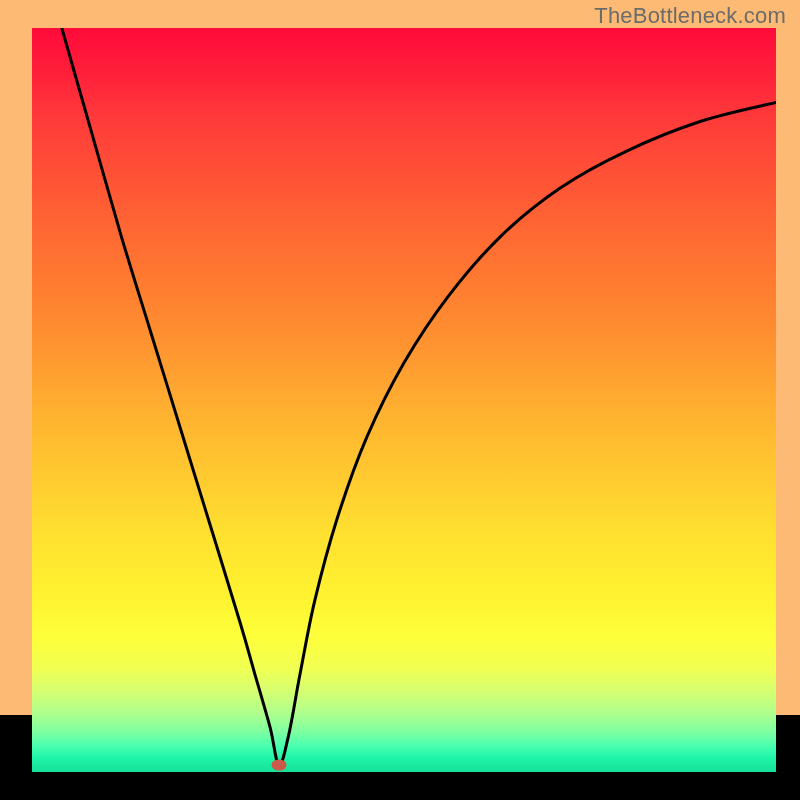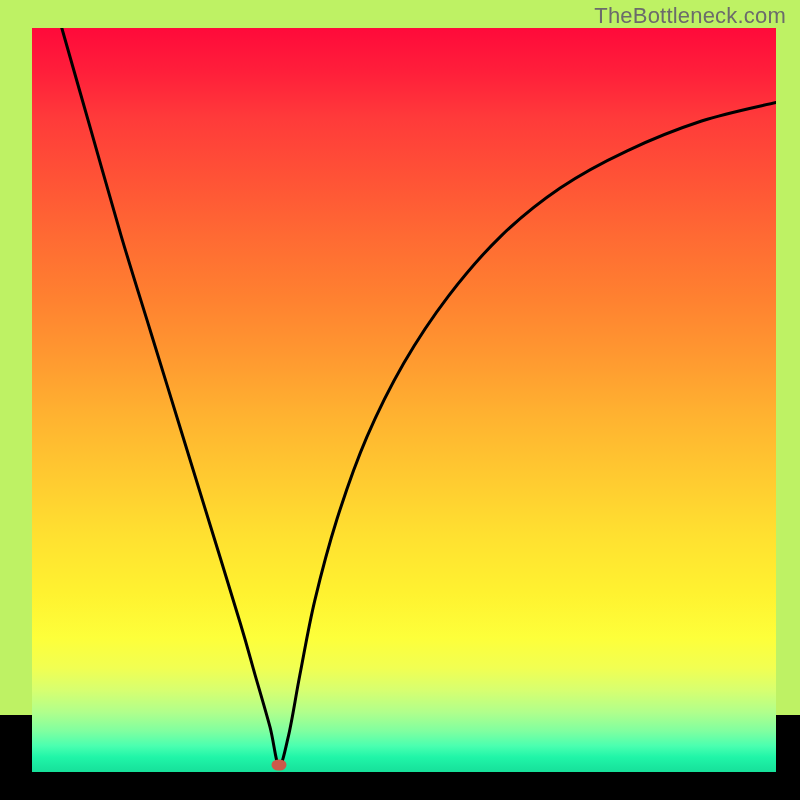--- a/index.html
+++ b/index.html
@@ -9,21 +9,21 @@
     height: 800px;
     background: #000;
     overflow: hidden;
   }
   .frame {
     position: absolute;
     left: 0;
     top: 0;
     width: 800px;
     height: 715px;
-    background: #bef264;
+    background: #fdba74;
   }
   .plot {
     position: absolute;
     left: 32px;
     top: 28px;
     width: 744px;
     height: 744px;
     overflow: hidden;
   }
   .gradient {

